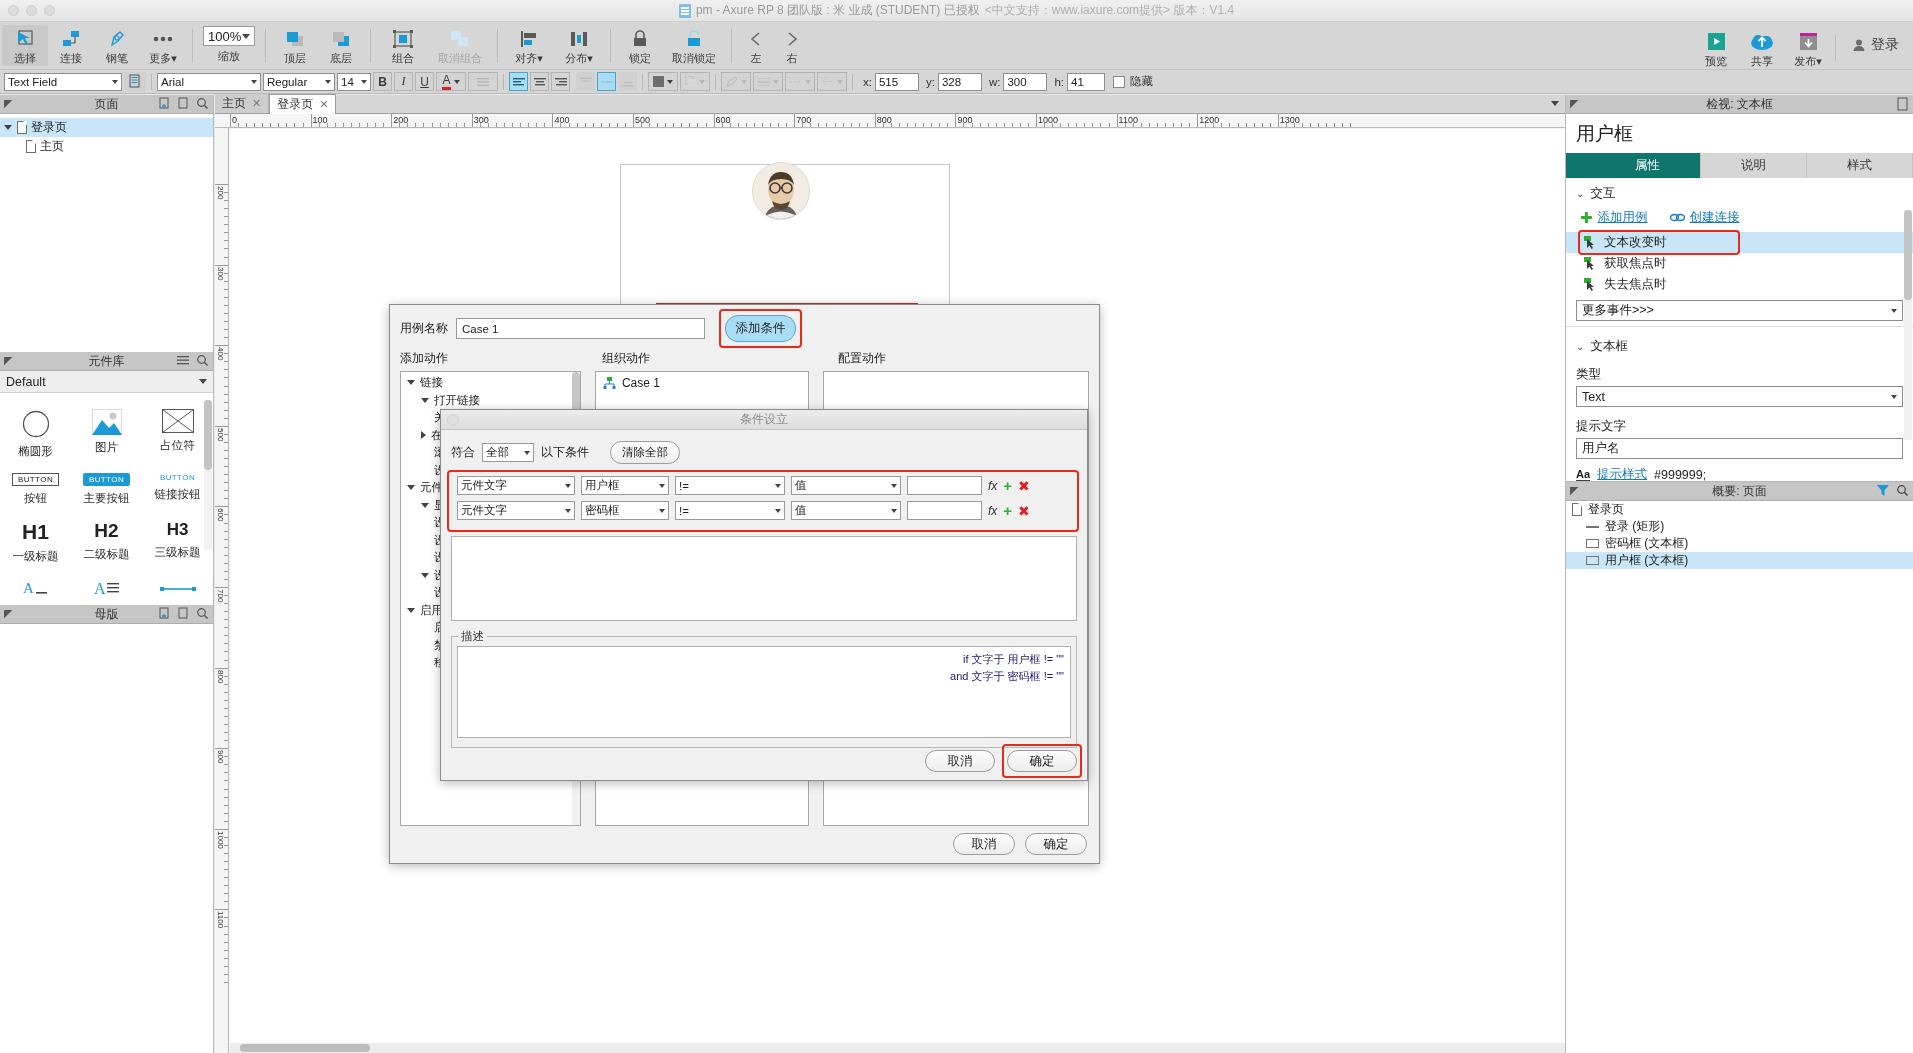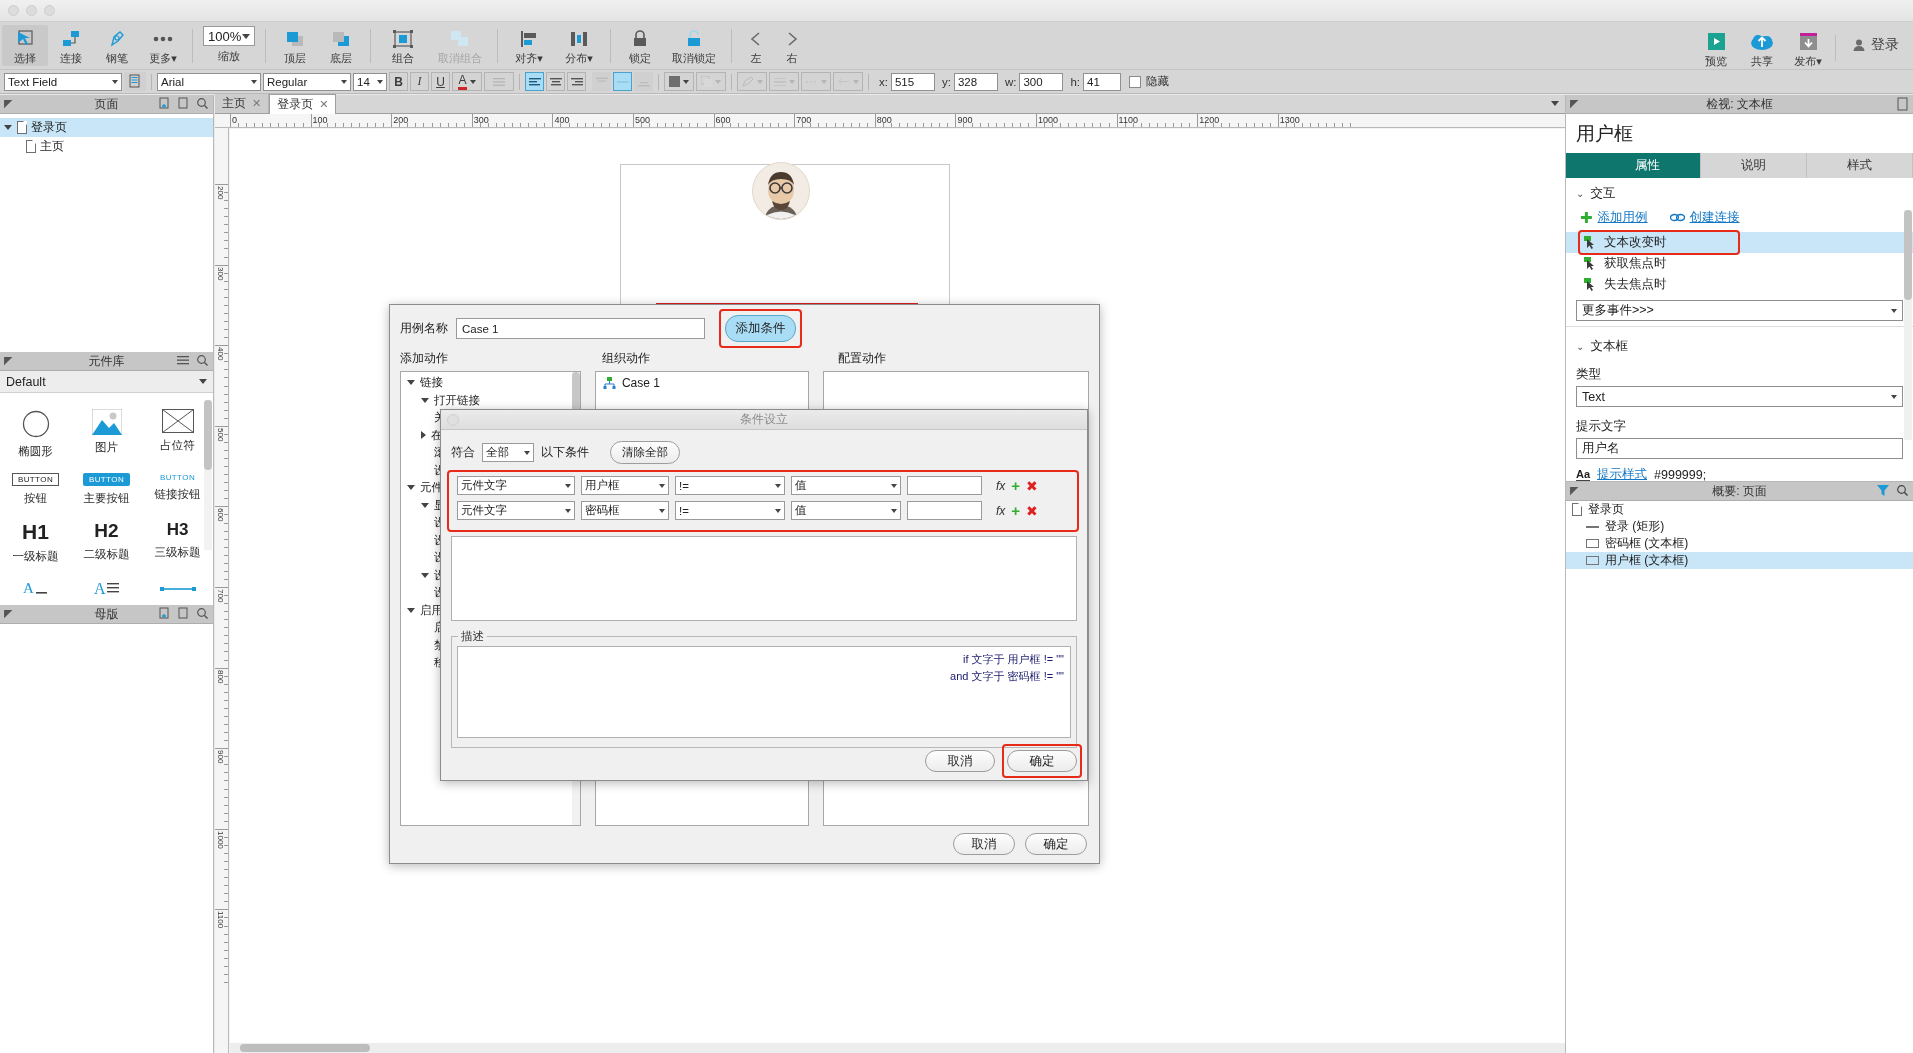--- a/index.html
+++ b/index.html
@@ -228,40 +228,45 @@
   .addcond-btn { background: #a9dcf5; border: 1px solid #5aa7c9; }
 
   
   .cond-dlg { left: 440px; top: 409px; width: 648px; height: 372px; text-align: right; }
   .crow { display: flex; align-items: center; gap: 6px; padding: 3px 8px; }
   .csel { height: 19px; background: #fff; border: 1px solid #9a9a9a;
     display: flex; align-items: center; justify-content: space-between;
     padding: 0 3px; font-size: 11.5px; }
   .cinp { height: 19px; background: #fff; border: 1px solid #9a9a9a;
     display: flex; align-items: center; padding: 0 4px; font-size: 11.5px; }
-  .fx { font-size: 12px; color: #333; font-style: italic; margin-left: 8px; }
+  .fx { font-size: 12px; color: #333; font-style: italic; }
   .plus { color: #2fae2f; font-size: 15px; font-weight: bold; line-height: 1; }
   .xmark { color: #e02020; font-size: 14px; font-weight: bold; line-height: 1; }
   .fieldset { position: absolute; border: 1px solid #b8b8b8; }
   .fieldset-lg { position: absolute; font-size: 11.5px; color: #333; background: #f0f0f0;
     padding: 0 3px; }
   .descbox { position: absolute; background: #fff; border: 1px solid #b0b0b0;
     font-size: 11px; color: #1a1a6e; padding: 4px 6px; line-height: 1.55; white-space: pre; }
 </style>
 </head>
 <body>
 
 <div id="app">
 
   <div class="titlebar">
     <div class="traffic">
       <i></i>
       <i></i>
       <i></i>
     </div>
+    <div class="title-text">
+      <span class="title-icon"></span>
+      <span>pm - Axure RP 8 团队版 : 米 业成 (STUDENT) 已授权</span>
+      <span class="title-sub">&lt;中文支持：www.iaxure.com提供&gt; 版本：V1.4</span>
+    </div>
   </div>
 
   <div class="toolbar">
     <div class="tb-group">
       <div class="tb-item sel">
         <div class="tb-ico">
           <svg width="22" height="20" viewBox="0 0 22 20">
               <rect x="5" y="2" width="13" height="13" fill="none" stroke="#5a5a5a" stroke-width="1.2"></rect>
               <path d="M4 3 L4 14 L9 10 L12 16 L14 15 L11 9 L16 9 Z" fill="#1b9ad6"></path>
             </svg>
@@ -481,21 +486,21 @@
           <rect x="3.5" y="3" width="6" height="1" fill="#1b9ad6"></rect>
           <rect x="3.5" y="5.5" width="6" height="1" fill="#1b9ad6"></rect>
           <rect x="3.5" y="8" width="6" height="1" fill="#1b9ad6"></rect>
         </svg>
     </div>
     <div class="fb-sep"></div>
     <div class="fb-sel" style="width:104px">
       <span>Arial</span>
       <span class="caret sm"></span>
     </div>
-    <div class="fb-sel" style="width:88px">
+    <div class="fb-sel" style="width:72px">
       <span>Regular</span>
       <span class="caret sm"></span>
     </div>
     <div class="fb-sel" style="width:34px">
       <span>14</span>
       <span class="caret sm"></span>
     </div>
     <div class="fb-btn box" style="font-weight:bold">
         <span>B</span>
       </div>

